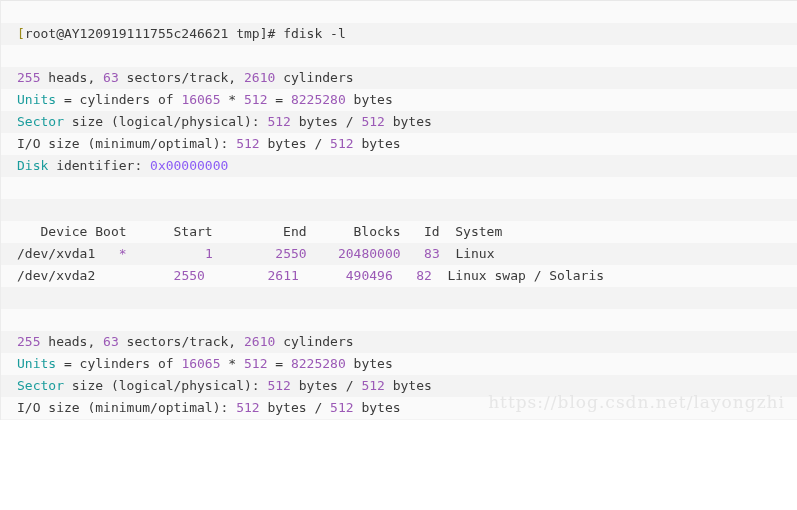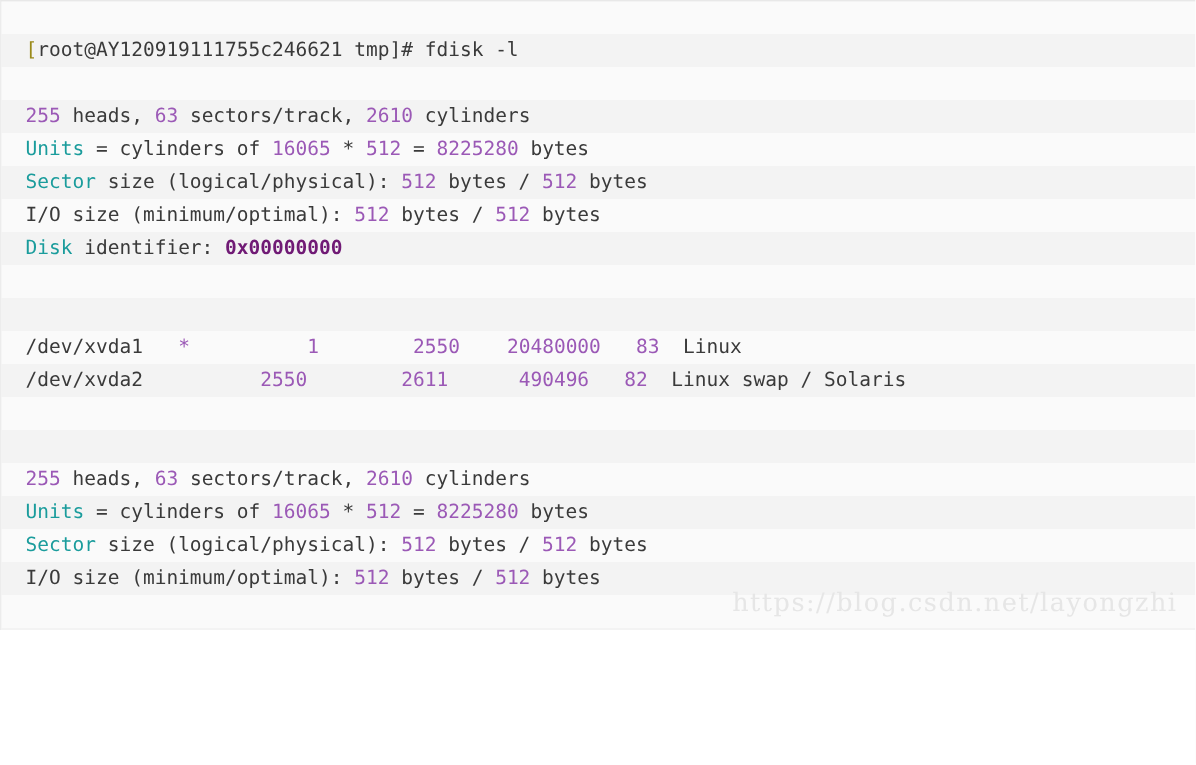--- a/index.html
+++ b/index.html
@@ -54,21 +54,21 @@
     padding-left: 16px;
     color: #333333;
     letter-spacing: 0px;
   }
 
   
   .kw    { color: #1a9c9c; }   
   .num   { color: #9b59b6; }   
   .pln   { color: #3a3a3a; }   
   .brk   { color: #9a8a19; }   
-  .hexv  { color: #701a75; font-weight: bold; }   
+  .hexv  { color: #8b5cf6; }   
   .star  { color: #9b59b6; }
 
   #watermark {
     position: absolute;
     right: 12px;
     bottom: 8px;
     z-index: 3;
     font-family: "DejaVu Serif", "Liberation Serif", serif;
     font-size: 17px;
     color: #e6e6e6;
@@ -99,20 +99,21 @@
 
     <div class="line"><span class="kw">Sector</span><span class="pln"> size (logical/physical): </span><span class="num">512</span><span class="pln"> bytes / </span><span class="num">512</span><span class="pln"> bytes</span></div>
 
     <div class="line"><span class="pln">I/O size (minimum/optimal): </span><span class="num">512</span><span class="pln"> bytes / </span><span class="num">512</span><span class="pln"> bytes</span></div>
 
     <div class="line"><span class="kw">Disk</span><span class="pln"> identifier: </span><span class="hexv">0x00000000</span></div>
 
     <div class="line"> </div>
     <div class="line"> </div>
 
+    <div class="line"><span class="pln">   Device Boot      Start         End      Blocks   Id  System</span></div>
 
     <div class="line"><span class="pln">/dev/xvda1</span><span class="pln">   </span><span class="star">*</span><span class="pln">          </span><span class="num">1</span><span class="pln">        </span><span class="num">2550</span><span class="pln">    </span><span class="num">20480000</span><span class="pln">   </span><span class="num">83</span><span class="pln">  </span><span class="pln">Linux</span></div>
 
     <div class="line"><span class="pln"></span><span class="pln">/dev/xvda2</span><span class="pln">          </span><span class="num">2550</span><span class="pln">        </span><span class="num">2611</span><span class="pln">      </span><span class="num">490496</span><span class="pln">   </span><span class="num">82</span><span class="pln">  </span><span class="pln">Linux swap / Solaris</span></div>
 
     <div class="line"> </div>
     <div class="line"> </div>
 
 
     <div class="line"><span class="num">255</span><span class="pln"> heads, </span><span class="num">63</span><span class="pln"> sectors/track, </span><span class="num">2610</span><span class="pln"> cylinders</span></div>

